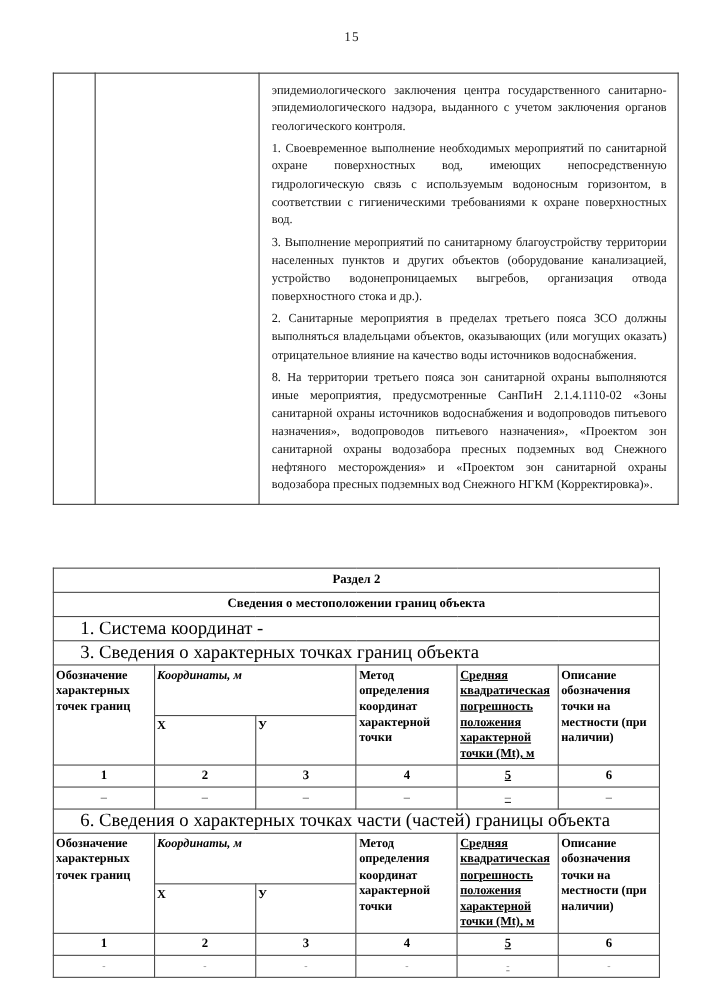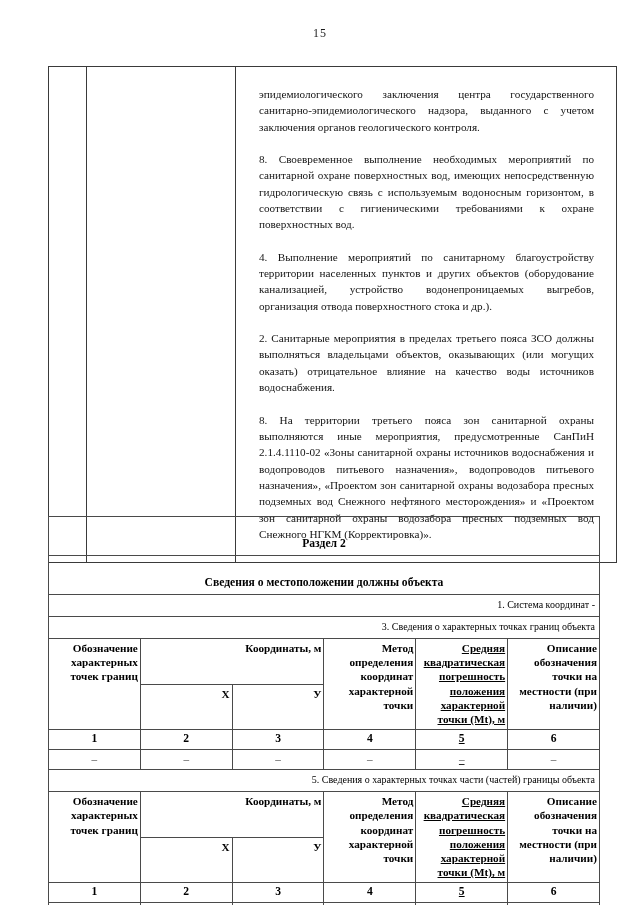--- a/index.html
+++ b/index.html
@@ -64,49 +64,49 @@
   .body-text {
     font-size: 11.2px;
     line-height: 16.35px;
     text-align: justify;
     text-justify: inter-word;
     hyphens: none;
     margin: 0;
     color: #141414;
   }
   .body-text p {
-    margin: 16px;
+    margin: 4px;
   }
 
   
   .sec-table {
     position: absolute;
     left: 48px;
     top: 516px;
     width: 552px;
   }
   .sec-table td {
     border: 1px solid #4a4a4a;
   }
 
   .title-cell {
     text-align: center;
     font-weight: bold;
     font-size: 11.6px;
-    padding: 20px 4px 4px 4px;
+    padding: 3px 4px 4px 4px;
     line-height: 14px;
   }
   .plain-cell {
-    text-align: right;
-    font-size: 10px;
+    text-align: left;
+    font-size: 17px;
     padding: 3px 4px 4px 24px;
     line-height: 14px;
   }
   .hdr-cell {
-    text-align: right;
+    text-align: left;
     font-weight: bold;
     font-size: 11.2px;
     line-height: 14.2px;
     padding: 2px 2px 3px 2px;
     vertical-align: top;
   }
   .num-cell {
     text-align: center;
     font-weight: bold;
     font-size: 11.6px;
@@ -125,56 +125,56 @@
     font-size: 9px;
   }
 
   
   .c1 { width: 87px; }
   .c2 { width: 78px; }
   .c3 { width: 75px; }
   .c4 { width: 110px; }
   .c5 { width: 102px; text-decoration: underline; }
   .c6 { width: 100px; margin-top: 48px; }
-  .c23 { width: 153px; }
+  .c23 { width: 153px; font-style: italic; }
 </style>
 </head>
 <body>
 
 <div class="page">
 
   <div class="page-number">15</div>
 
   <table class="top-table">
     <tbody>
         <tr>
       <td class="col-a"></td>
       <td class="col-b"></td>
       <td class="col-text">
         <div class="body-text">
           <p>эпидемиологического заключения центра государственного санитарно-эпидемиологического надзора, выданного с учетом заключения органов геологического контроля.</p>
-          <p>8. Своевременное выполнение необходимых мероприятий по санитарной охране поверхностных вод, имеющих непосредственную гидрологическую связь с используемым водоносным горизонтом, в соответствии с гигиеническими требованиями к охране поверхностных вод.</p>
-          <p>4. Выполнение мероприятий по санитарному благоустройству территории населенных пунктов и других объектов (оборудование канализацией, устройство водонепроницаемых выгребов, организация отвода поверхностного стока и др.).</p>
+          <p>1. Своевременное выполнение необходимых мероприятий по санитарной охране поверхностных вод, имеющих непосредственную гидрологическую связь с используемым водоносным горизонтом, в соответствии с гигиеническими требованиями к охране поверхностных вод.</p>
+          <p>3. Выполнение мероприятий по санитарному благоустройству территории населенных пунктов и других объектов (оборудование канализацией, устройство водонепроницаемых выгребов, организация отвода поверхностного стока и др.).</p>
           <p>2. Санитарные мероприятия в пределах третьего пояса ЗСО должны выполняться владельцами объектов, оказывающих (или могущих оказать) отрицательное влияние на качество воды источников водоснабжения.</p>
           <p>8. На территории третьего пояса зон санитарной охраны выполняются иные мероприятия, предусмотренные СанПиН 2.1.4.1110-02 «Зоны санитарной охраны источников водоснабжения и водопроводов питьевого назначения», водопроводов питьевого назначения», «Проектом зон санитарной охраны водозабора пресных подземных вод Снежного нефтяного месторождения» и «Проектом зон санитарной охраны водозабора пресных подземных вод Снежного НГКМ (Корректировка)».</p>
         </div>
       </td>
     </tr>
   </tbody>
     </table>
 
   <table class="sec-table">
 
     <tbody>
         <tr>
       <td class="title-cell" colspan="6">Раздел 2</td>
     </tr>
 
     <tr>
-      <td class="title-cell" colspan="6">Сведения о местоположении должны объекта</td>
+      <td class="title-cell" colspan="6">Сведения о местоположении границ объекта</td>
     </tr>
 
     <tr>
       <td class="plain-cell" colspan="6">1. Система координат -</td>
     </tr>
 
     <tr>
       <td class="plain-cell" colspan="6">3. Сведения о характерных точках границ объекта</td>
     </tr>
 
@@ -202,21 +202,21 @@
     <tr>
       <td class="dash-cell c1">–</td>
       <td class="dash-cell c2">–</td>
       <td class="dash-cell c3">–</td>
       <td class="dash-cell c4">–</td>
       <td class="dash-cell c5">–</td>
       <td class="dash-cell c6">–</td>
     </tr>
 
     <tr>
-      <td class="plain-cell" colspan="6">5. Сведения о характерных точках части (частей) границы объекта</td>
+      <td class="plain-cell" colspan="6">6. Сведения о характерных точках части (частей) границы объекта</td>
     </tr>
 
     <tr>
       <td class="hdr-cell c1" rowspan="2">Обозначение характерных точек границ</td>
       <td class="hdr-cell c23" colspan="2">Координаты, м</td>
       <td class="hdr-cell c4" rowspan="2">Метод определения координат характерной точки</td>
       <td class="hdr-cell c5" rowspan="2">Средняя квадратическая погрешность положения характерной точки (Mt), м</td>
       <td class="hdr-cell c6" rowspan="2">Описание обозначения точки на местности (при наличии)</td>
     </tr>
     <tr>

